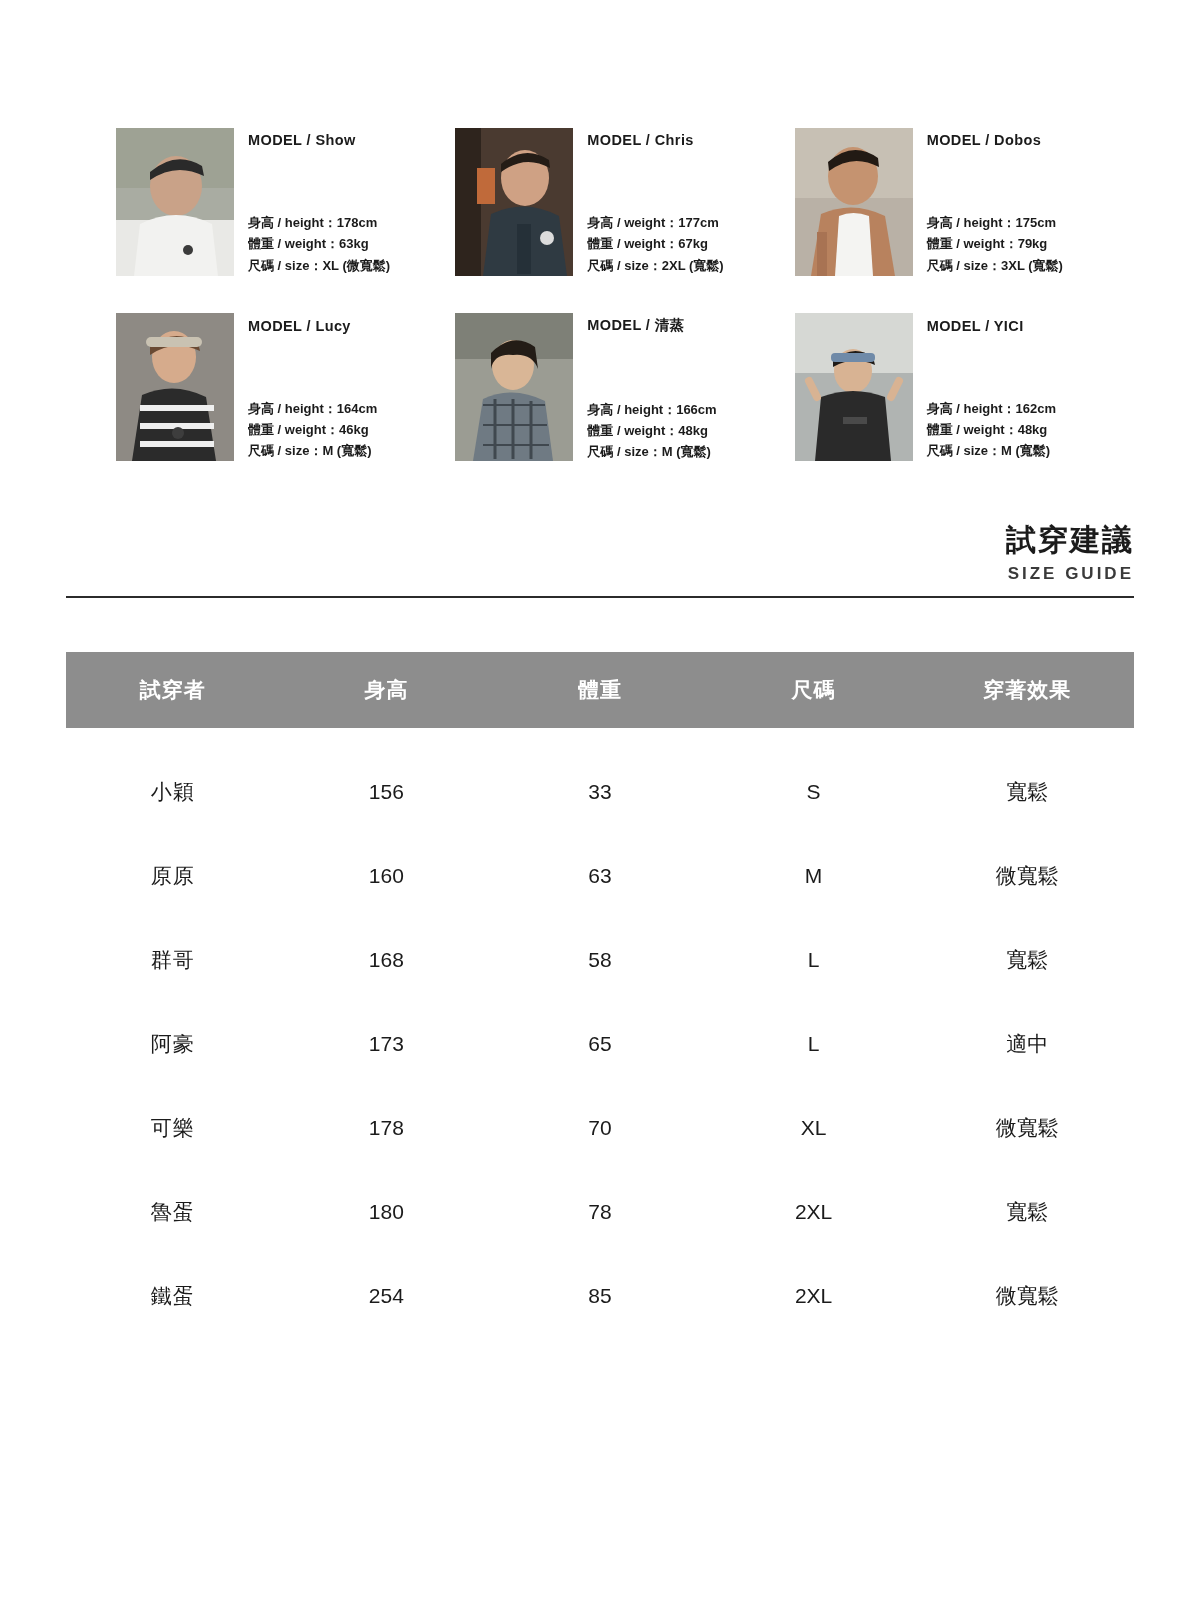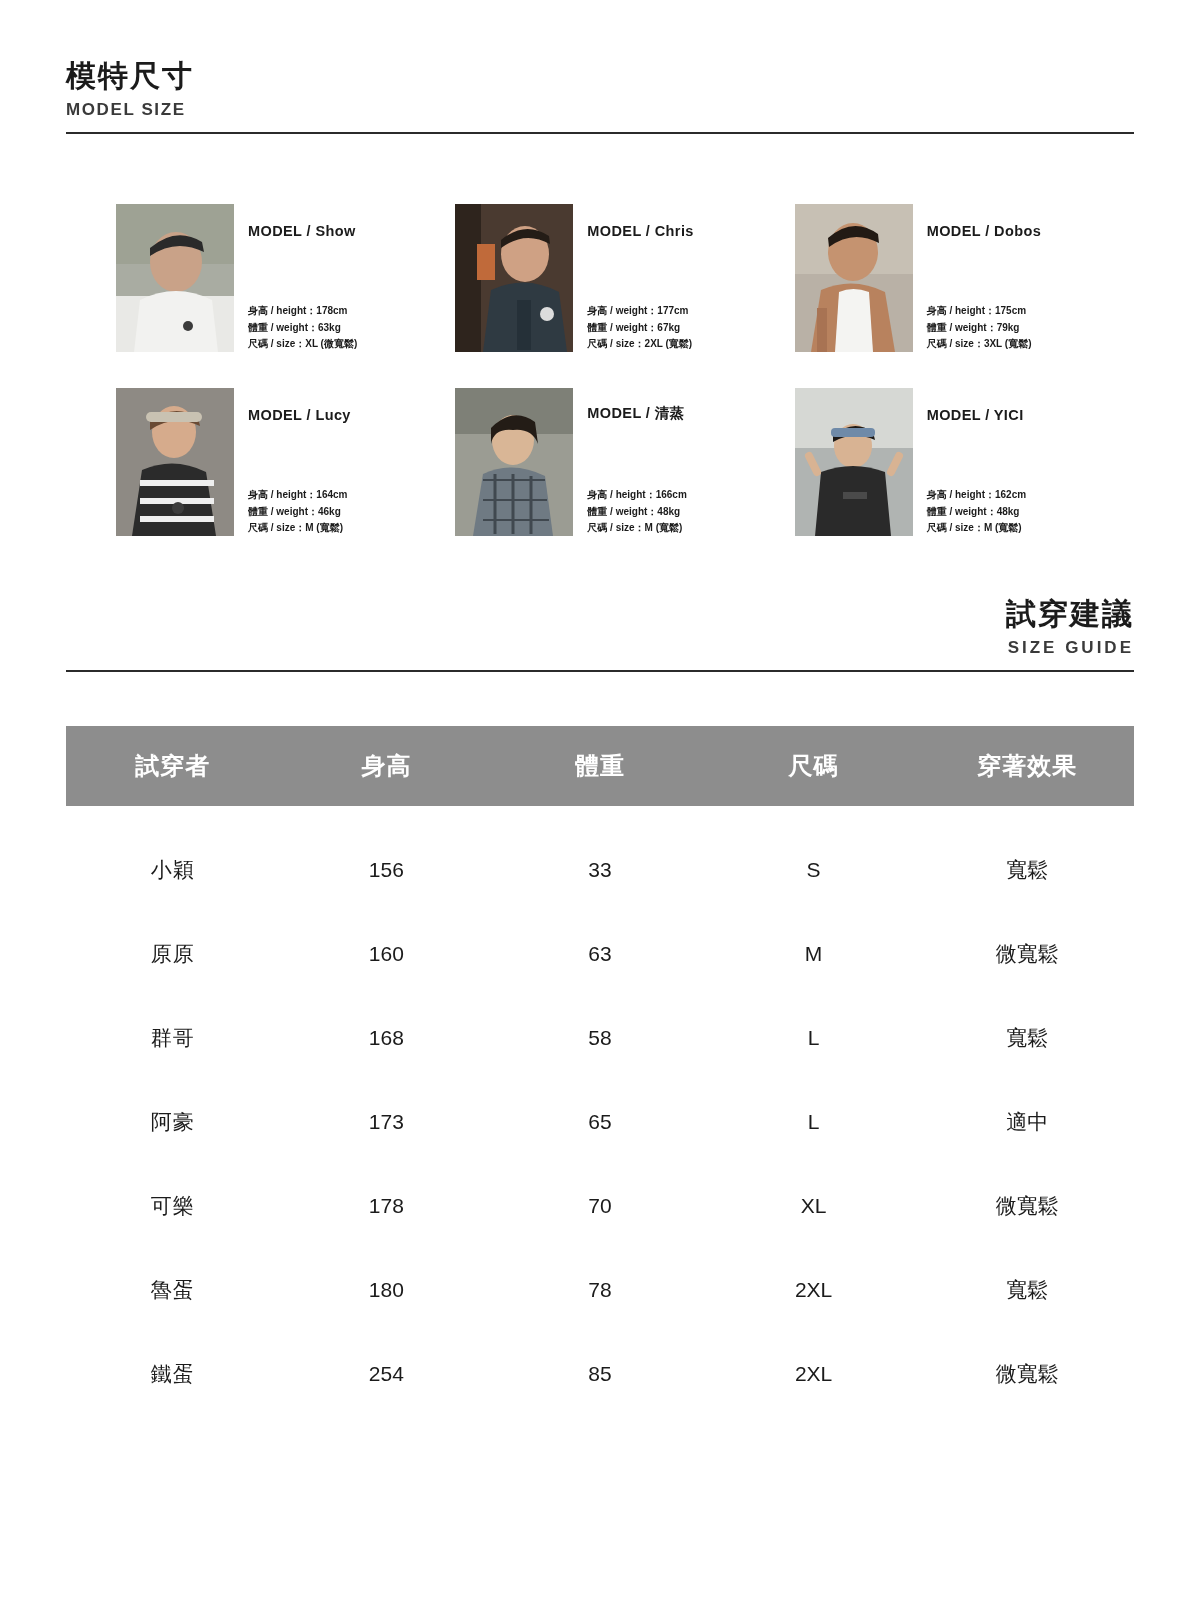--- a/index.html
+++ b/index.html
@@ -51,21 +51,21 @@
     display: grid;
     grid-template-columns: repeat(3, 1fr);
     row-gap: 36px;
     column-gap: 0px;
     margin-top: 70px;
     margin-bottom: 60px;
     padding-left: 50px;
   }
   .model-card {
     display: flex;
-    align-items: flex-end;
+    align-items: center;
     gap: 14px;
   }
   .model-photo {
     width: 118px;
     height: 148px;
     flex: 0 0 118px;
     background: #b9b7b2;
     overflow: hidden;
     position: relative;
   }
@@ -76,41 +76,41 @@
   }
   .model-name {
     font-size: 14.5px;
     font-weight: 700;
     letter-spacing: 0.4px;
     color: #1b1b1b;
     margin-bottom: 64px;
     white-space: nowrap;
   }
   .model-line {
-    font-size: 10px;
+    font-size: 13px;
     font-weight: 700;
     color: #1b1b1b;
     line-height: 1.62;
     white-space: nowrap;
   }
 
   
   .guide-head { margin-top: 58px; text-align: right; }
   .guide-head .section-title-en { letter-spacing: 3px; }
 
   table.size-table {
     width: 100%;
     border-collapse: collapse;
     margin-top: 54px;
     table-layout: fixed;
   }
   table.size-table thead th {
     background: #8d8d8d;
     color: #ffffff;
-    font-size: 24px;
+    font-size: 21px;
     font-weight: 700;
     letter-spacing: 1px;
     padding: 24px 12px;
     text-align: center;
     border: none;
   }
   table.size-table tbody td {
     font-size: 21px;
     text-align: center;
     padding: 28px 0;
@@ -118,25 +118,20 @@
     font-weight: 400;
   }
   table.size-table tbody tr:first-child td { padding-top: 50px; }
   table.size-table tbody td.name { font-weight: 400; letter-spacing: 1px; }
 </style>
 </head>
 <body>
 
 <div class="page">
 
-  <div class="section-head">
-    <h1 class="section-title-zh">模特尺寸</h1>
-    <h2 class="section-title-en">MODEL SIZE</h2>
-    <div class="rule"></div>
-  </div>
 
   <div class="model-grid">
 
     <div class="model-card">
       <div class="model-photo">
         <svg viewBox="0 0 118 148" preserveAspectRatio="xMidYMid slice" aria-hidden="true">
           <rect x="0" y="0" width="118" height="148" fill="#a9aca2"></rect>
           <rect x="0" y="0" width="118" height="60" fill="#9ea294"></rect>
           <rect x="0" y="92" width="118" height="56" fill="#e9e9e6"></rect>
           <ellipse cx="60" cy="58" rx="26" ry="30" fill="#c9a288"></ellipse>

